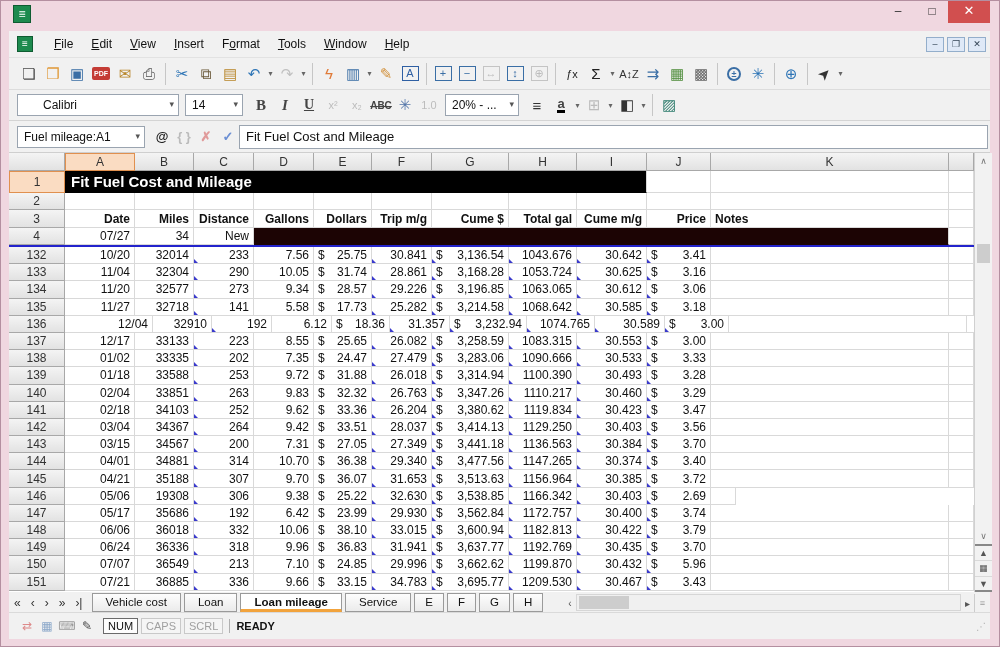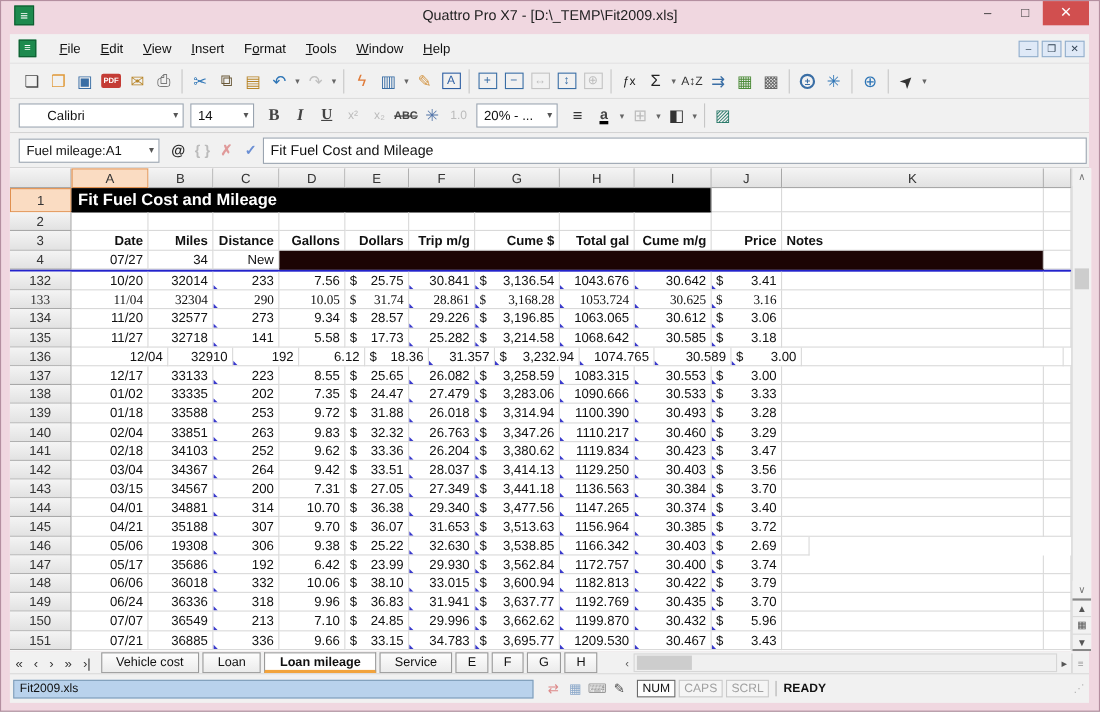--- a/index.html
+++ b/index.html
@@ -106,21 +106,20 @@
   .mode{font-size:11px;color:#111;font-weight:bold;}
   .grip{margin-left:auto;margin-right:4px;color:#b5b5b5;font-size:10px;}
 </style>
 </head>
 <body>
 
 <div class="window">
 
   <div class="titlebar">
     <div class="app-icon">≡</div>
-    <div class="title-text">Quattro Pro X7 - [D:\_TEMP\Fit2009.xls]</div>
     <div class="cap-btn btn-min">–</div>
     <div class="cap-btn btn-max">□</div>
     <div class="cap-btn btn-close">✕</div>
   </div>
 
   <div class="menubar">
     <div class="menu-appicon">≡</div>
     <div id="menu-items" style="display:flex;">
         <div class="menu-item"><u>F</u>ile</div>
         <div class="menu-item"><u>E</u>dit</div>
@@ -195,21 +194,21 @@
       <div class="tsep"></div>
       <div class="tbtn" style="color: rgb(46, 117, 182);">⊕</div>
       <div class="tsep"></div>
       <div class="tbtn">
         <span class="rocket" style="color: rgb(51, 51, 51);">➤</span>
       </div>
       <div class="dd">▾</div>
     </div>
 
   <div class="tbar tb2">
-    <div class="combo" style="width:150px;padding-left:25px;">Calibri</div>
+    <div class="combo" style="width:162px;padding-left:25px;">Calibri</div>
     <div class="combo" style="width:58px;">14</div>
     <div id="tb2-format" style="display:flex;align-items:center;">
         <div class="tbtn">
           <span class="fmt-b">B</span>
         </div>
         <div class="tbtn">
           <span class="fmt-i">I</span>
         </div>
         <div class="tbtn">
           <span class="fmt-u">U</span>
@@ -343,21 +342,21 @@
           </div>
           <div class="gc num cellmark" style="width: 68px;">1043.676</div>
           <div class="gc num cellmark" style="width: 70px;">30.642</div>
           <div class="gc cur cellmark" style="width: 64px;">
             <span>$</span>
             <span>3.41</span>
           </div>
           <div class="gc txt" style="width: 238px;"></div>
           <div class="gc " style="width: 25px;"></div>
         </div>
-        <div class="grow" style="height: 17.2px; font-family: Liberation Serif, serif;">
+        <div class="grow" style="height: 17.2px;">
           <div class="gc hcell" style="width: 56px;">133</div>
           <div class="gc num" style="width: 70px;">11/04</div>
           <div class="gc num" style="width: 59px;">32304</div>
           <div class="gc num cellmark" style="width: 60px;">290</div>
           <div class="gc num" style="width: 60px;">10.05</div>
           <div class="gc cur" style="width: 58px;">
             <span>$</span>
             <span>31.74</span>
           </div>
           <div class="gc num cellmark" style="width: 60px;">28.861</div>
@@ -838,21 +837,20 @@
       </div>
     <div class="hs-btn" style="margin-left:18px;">‹</div>
     <div class="hs-track">
       <div class="hs-thumb"></div>
     </div>
     <div class="hs-btn">▸</div>
     <div class="splitter">≡</div>
   </div>
 
   <div class="statusbar">
-    <div class="fname">Fit2009.xls</div>
     <div id="status-icons" style="display:flex;align-items:center;margin-left:8px;">
         <div class="sb-icon" style="color: rgb(221, 138, 138);">⇄</div>
         <div class="sb-icon" style="color: rgb(138, 167, 201);">▦</div>
         <div class="sb-icon" style="color: rgb(154, 154, 154);">⌨</div>
         <div class="sb-icon" style="color: rgb(68, 68, 68);">✎</div>
       </div>
     <div id="status-indicators" style="display:flex;align-items:center;margin-left:6px;">
         <div class="ind on">NUM</div>
         <div class="ind">CAPS</div>
         <div class="ind">SCRL</div>

